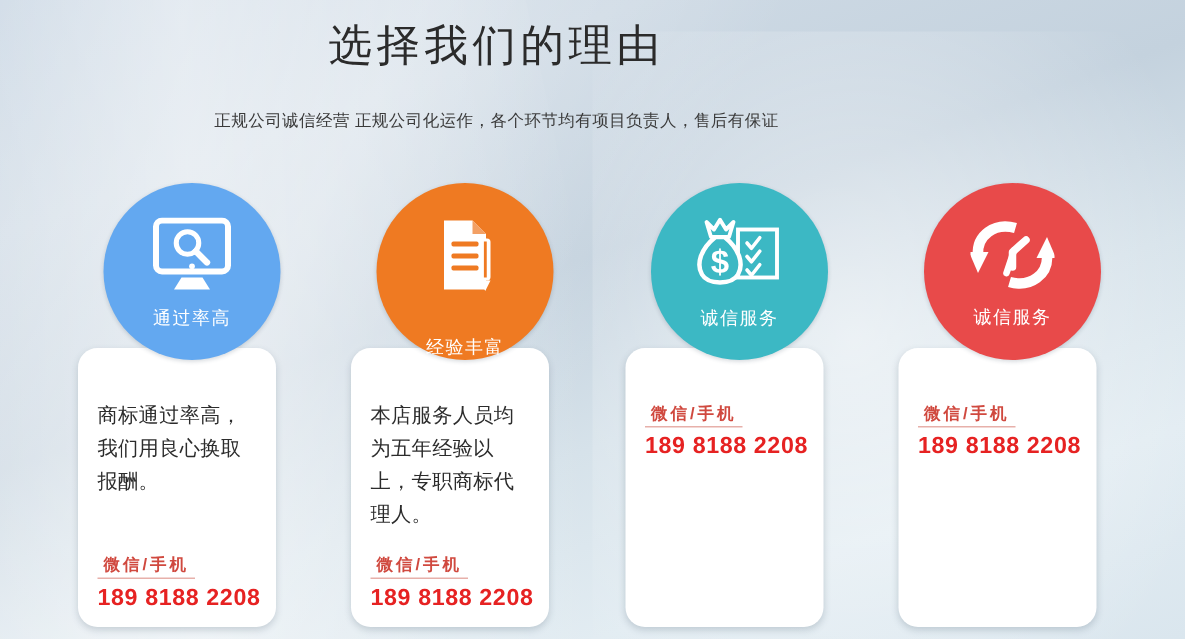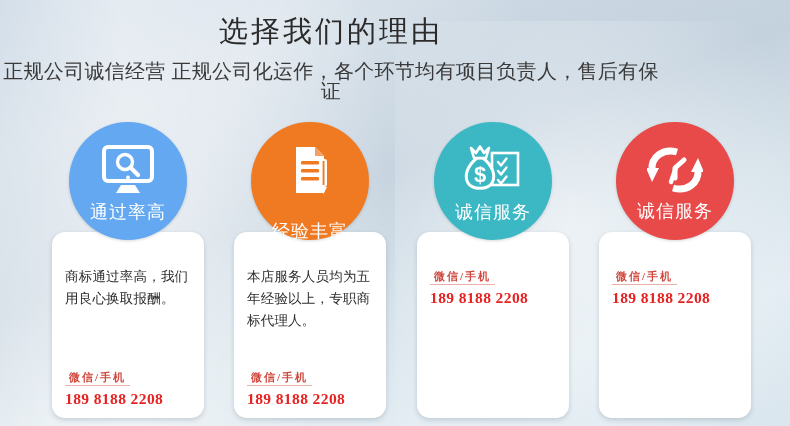--- a/index.html
+++ b/index.html
@@ -54,22 +54,22 @@
     z-index: 4;
   }
   .title {
     font-size: 29px;
     line-height: 42px;
     color: #2b2b2b;
     letter-spacing: 3px;
     font-weight: normal;
   }
   .subtitle {
-    margin-top: 9px;
-    font-size: 20px;
+    margin-top: 19px;
+    font-size: 11px;
     line-height: 20px;
     color: #3a3a3a;
     letter-spacing: 0.3px;
   }
 
   
   .cards {
     position: absolute;
     left: 0; top: 122px;
     width: 790px;
@@ -87,29 +87,28 @@
   .card-slot:nth-child(1) { margin-left: 47px; }
   .card-slot:nth-child(2) { margin-left: -1px; }
   .card-slot:nth-child(3) { margin-left: 0px; }
   .card-slot:nth-child(4) { margin-left: -1px; }
 
   
   .panel {
     position: absolute;
     left: 5px;
     top: 110px;
-    width: 152px;
+    width: 132px;
     height: 186px;
     background: #ffffff;
     border-radius: 13px;
     box-shadow: 0 2px 5px rgba(60,80,100,0.22);
     padding: 34px 13px 8px 13px;
     display: flex;
     flex-direction: column;
-    font-family: Liberation Serif, serif;
   }
   .card-slot:nth-child(2) .panel,
   .card-slot:nth-child(3) .panel,
   .card-slot:nth-child(4) .panel { left: 5px; }
 
   .body-text {
     font-size: 13.5px;
     line-height: 22px;
     color: #2c2c2c;
     letter-spacing: 0.2px;
@@ -157,21 +156,21 @@
   .badge .icon-wrap {
     margin-top: 22px;
     height: 52px;
     display: flex;
     align-items: center;
     justify-content: center;
   }
   .badge .icon-wrap svg { display: block; }
   .badge-label {
     margin-top: 7px;
-    font-size: 18px;
+    font-size: 12px;
     line-height: 18px;
     color: #ffffff;
     letter-spacing: 1px;
   }
 </style>
 </head>
 <body>
 
 <div id="banner">
 

